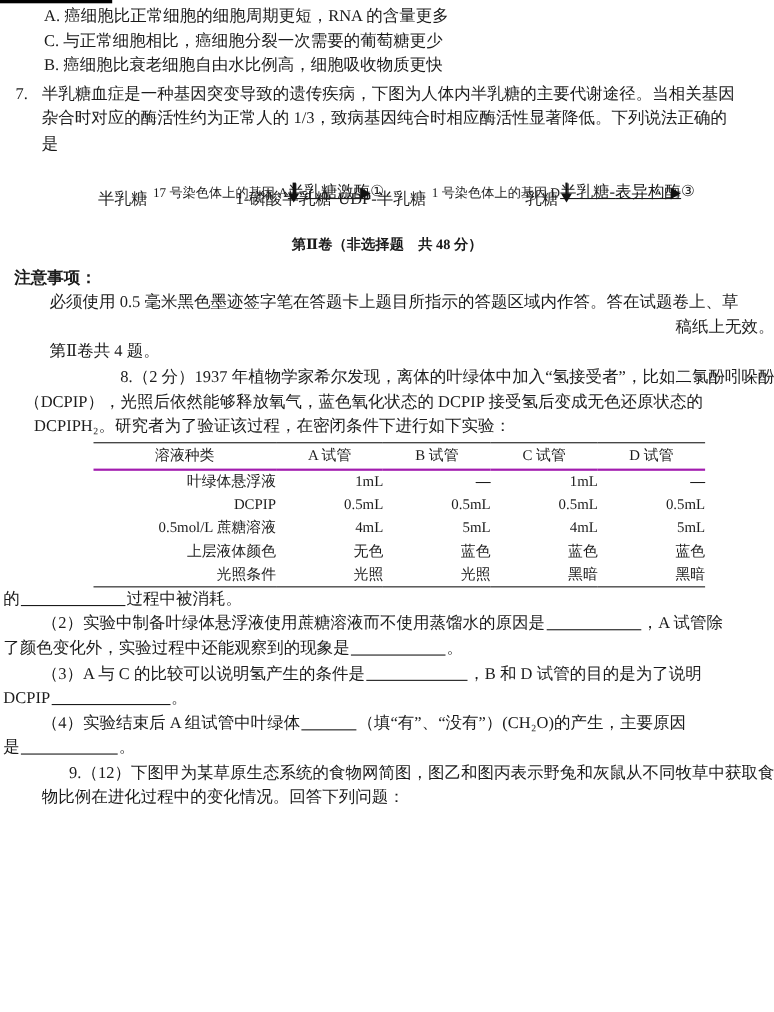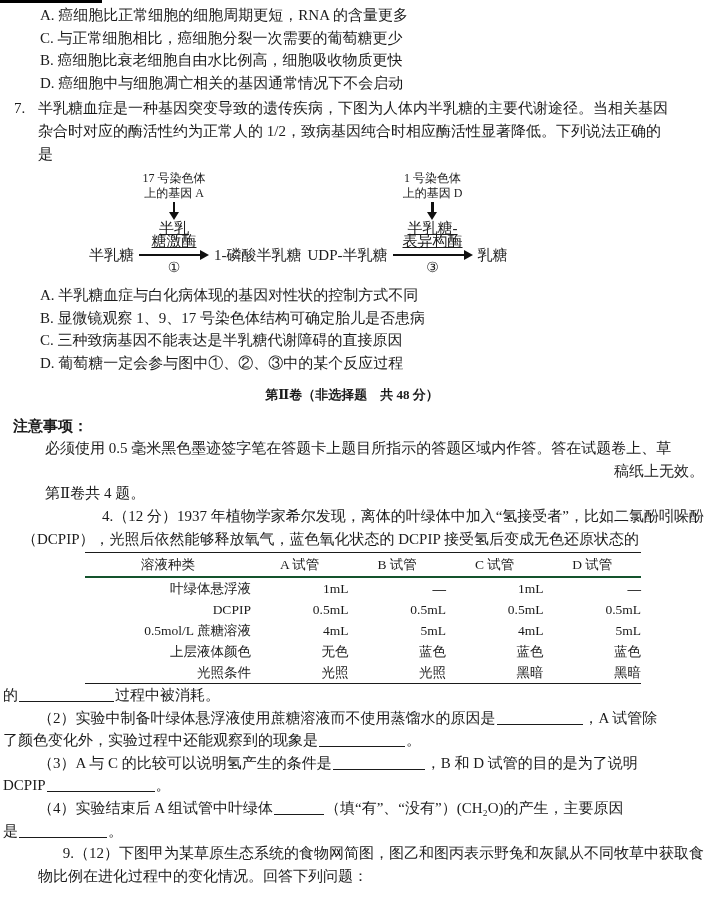--- a/index.html
+++ b/index.html
@@ -11,21 +11,21 @@
   .page{position:relative;width:704px;height:920px;padding-top:4px;box-sizing:border-box;}
   .artifact{position:absolute;top:0;left:0;width:102px;height:3px;background:#000;}
   .ln{line-height:22.6px;white-space:nowrap;}
   .opt{margin-left:40px;}
   .q7wrap{margin-left:14px;margin-top:3px;}
   .qnum{display:inline-block;width:24px;}
   .q7cont{padding-left:24px;}
   
   .diagram{margin-left:86px;margin-top:6px;display:flex;align-items:flex-end;}
   .substance{font-size:15px;line-height:20px;margin:0 3px 11px 3px;white-space:nowrap;}
-  .step{display:flex;flex-direction:column;align-items:center;margin:0 2px;}
+  .step{display:flex;flex-direction:row;align-items:center;margin:16px 2px;}
   .step.s1,.step.s2{width:70px;}
   .step.s3{width:80px;}
   .gene{font-size:12px;line-height:15px;text-align:center;white-space:nowrap;}
   .varrow{position:relative;width:12px;height:18px;margin:1px auto 2px auto;}
   .varrow .shaft{position:absolute;top:0;bottom:6px;left:4.75px;width:2.5px;background:#111;}
   .varrow:after{content:"";position:absolute;bottom:0;left:0.5px;width:0;height:0;
     border-top:8px solid #111;border-left:5.5px solid transparent;border-right:5.5px solid transparent;}
   .enzyme{font-size:15px;line-height:13px;text-align:right;white-space:nowrap;text-decoration:underline;}
   .harrow{position:relative;width:100%;height:11px;margin-top:1px;}
   .harrow .shaft{position:absolute;left:0;right:7px;top:4.5px;height:2px;background:#111;}
@@ -37,42 +37,41 @@
   .notice-h{margin-left:13px;font-weight:bold;margin-top:6px;}
   .ind2{margin-left:45px;}
   .ml13{margin-left:13px;text-align:right;}
   .ml22{margin-left:22px;}
   .ml31{margin-left:31px;}
   .ml38{margin-left:38px;}
   .ml3{margin-left:3px;}
   
   table.exp{border-collapse:collapse;margin-left:85px;margin-top:2px;width:556px;
     font-size:13.5px;border-top:1.5px solid #1b1b1b;border-bottom:1.5px solid #1b1b1b;}
-  table.exp th{font-weight:normal;height:23px;border-bottom:2px solid #14532d;text-align:center;padding:0;}
+  table.exp th{font-weight:normal;height:23px;border-bottom:2px solid #a21caf;text-align:center;padding:0;}
   table.exp td{height:21px;text-align:right;padding:0;}
   table.exp .c0{width:165px;}
   table.exp .c{width:97px;}
   .dash{font-weight:bold;}
   
   .blank{display:inline-block;height:14px;border-bottom:1px solid #1b1b1b;vertical-align:-2px;margin:0 1px;}
 </style>
 </head>
 <body>
 
 <div class="page">
   <div class="artifact"></div>
 
   <div class="ln opt">A. 癌细胞比正常细胞的细胞周期更短，RNA 的含量更多</div>
   <div class="ln opt">C. 与正常细胞相比，癌细胞分裂一次需要的葡萄糖更少</div>
   <div class="ln opt">B. 癌细胞比衰老细胞自由水比例高，细胞吸收物质更快</div>
-  <div class="ln opt">D. 癌细胞中与细胞凋亡相关的基因通常情况下不会启动</div>
 
   <div class="q7wrap">
     <div class="ln"><span class="qnum">7.</span><span>半乳糖血症是一种基因突变导致的遗传疾病，下图为人体内半乳糖的主要代谢途径。当相关基因</span></div>
-    <div class="ln q7cont">杂合时对应的酶活性约为正常人的 1/2，致病基因纯合时相应酶活性显著降低。下列说法正确的</div>
+    <div class="ln q7cont">杂合时对应的酶活性约为正常人的 1/3，致病基因纯合时相应酶活性显著降低。下列说法正确的</div>
     <div class="ln q7cont">是</div>
   </div>
 
   <div class="diagram">
     <span class="substance">半乳糖</span>
     <div class="step s1">
       <div class="gene">17 号染色体</div>
       <div class="gene">上的基因 A</div>
       <div class="varrow">
           <span class="shaft"></span>
@@ -95,36 +94,31 @@
       <div class="enzyme">半乳糖-</div>
       <div class="enzyme">表异构酶</div>
       <div class="harrow">
           <span class="shaft"></span>
         </div>
       <div class="stepnum">③</div>
     </div>
     <span class="substance">乳糖</span>
   </div>
 
-  <div style="margin-top:8px;">
-    <div class="ln opt">A. 半乳糖血症与白化病体现的基因对性状的控制方式不同</div>
-    <div class="ln opt">B. 显微镜观察 1、9、17 号染色体结构可确定胎儿是否患病</div>
-    <div class="ln opt">C. 三种致病基因不能表达是半乳糖代谢障碍的直接原因</div>
-    <div class="ln opt">D. 葡萄糖一定会参与图中①、②、③中的某个反应过程</div>
-  </div>
 
   <div class="sec-title">第Ⅱ卷（非选择题　共 48 分）</div>
 
   <div class="ln notice-h">注意事项：</div>
   <div class="ln ind2">必须使用 0.5 毫米黑色墨迹签字笔在答题卡上题目所指示的答题区域内作答。答在试题卷上、草</div>
   <div class="ln ml13">稿纸上无效。</div>
   <div class="ln ind2">第Ⅱ卷共 4 题。</div>
 
-  <div class="ln ml13">4.（12 分）1937 年植物学家希尔发现，离体的叶绿体中加入“氢接受者”，比如二氯酚吲哚酚</div>
+  <div class="ln ml13">8.（2 分）1937 年植物学家希尔发现，离体的叶绿体中加入“氢接受者”，比如二氯酚吲哚酚</div>
   <div class="ln ml22">（DCPIP），光照后依然能够释放氧气，蓝色氧化状态的 DCPIP 接受氢后变成无色还原状态的</div>
+  <div class="ln ml31">DCPIPH₂。研究者为了验证该过程，在密闭条件下进行如下实验：</div>
 
   <table class="exp">
     <tbody>
         <tr>
       <th class="c0">溶液种类</th>
       <th class="c">A 试管</th>
       <th class="c">B 试管</th>
       <th class="c">C 试管</th>
       <th class="c">D 试管</th>
     </tr>

